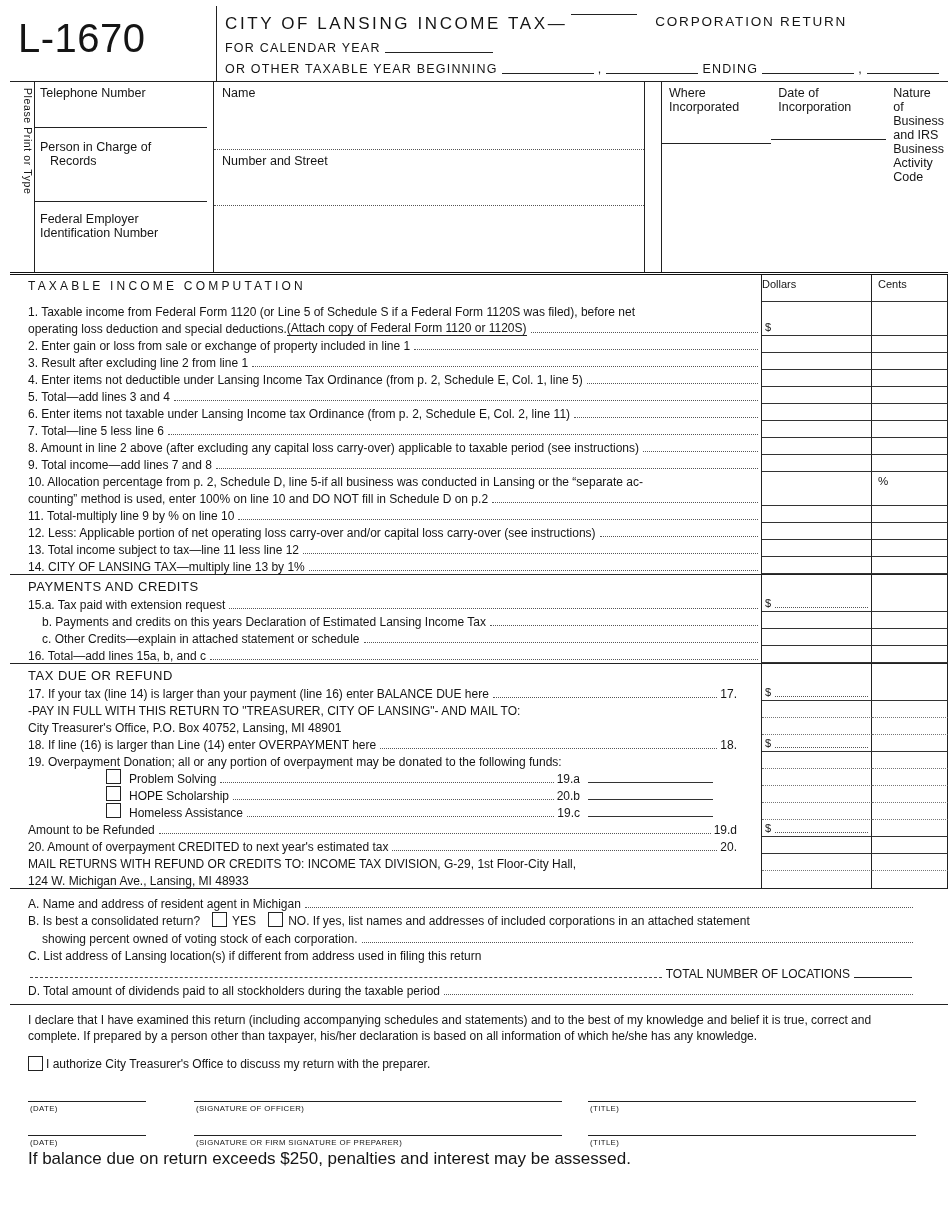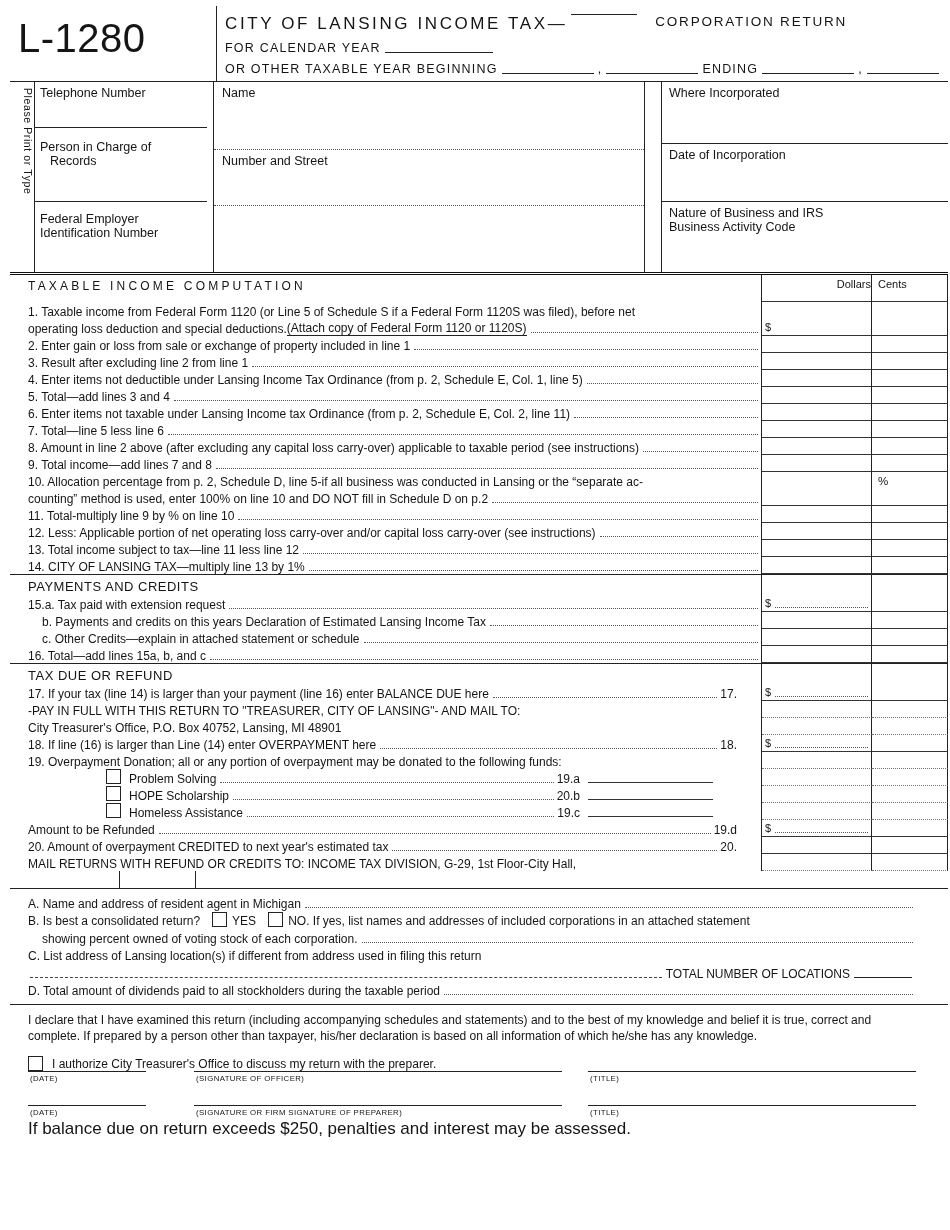--- a/index.html
+++ b/index.html
@@ -30,21 +30,21 @@
   .ic2 .l2,.ic3 .l2{display:block;padding-left:10px}
   .ic3{flex:1;padding:10px 2px 0 5px}
   .ic3 .l2{padding-left:0}
   .imid{flex:1;border-left:1px solid #222;border-right:1px solid #222;margin-left:6px;
         display:flex;flex-direction:column;font-size:12.5px}
   .im1{height:68px;border-bottom:1px dotted #555;padding:4px 4px 0 8px;box-sizing:border-box}
   .im2{height:56px;border-bottom:1px dotted #555;padding:4px 4px 0 8px;box-sizing:border-box}
   .im3{flex:1;padding:4px 4px 0 8px;display:flex}
   .im3 .s1{width:218px}.im3 .s2{width:112px}
   .irt{width:286px;border-left:1px solid #222;margin-left:16px;display:flex;
-       flex-direction:column;font-size:12.5px}
+       flex-direction:row;font-size:12.5px}
   .ir1{height:62px;border-bottom:1px solid #222;padding:4px 4px 0 7px;box-sizing:border-box}
   .ir2{height:58px;border-bottom:1px solid #222;padding:4px 4px 0 7px;box-sizing:border-box}
   .ir3{flex:1;padding:4px 4px 0 7px}
 
   
   .grid{border-top:3px double #111}
   .grid.last{border-top:none;border-bottom:1.5px solid #222}
   .crow{display:flex;min-height:17px}
   .tc{flex:1;display:flex;align-items:flex-end;padding-left:18px;border-right:1px solid #222;
       overflow:hidden;min-width:0}
@@ -55,56 +55,56 @@
   .tx{white-space:nowrap}
   .ld{flex:1;border-bottom:1.3px dotted #555;margin:0 3px 3px 4px;min-width:8px}
   .num{white-space:nowrap;padding-right:24px}
   .ds{font-size:11px;margin:0 2px 2px 3px}
   .fill{flex:1;border-bottom:1.3px dotted #555;margin:0 3px 3px 2px}
   .ul{border-bottom:1px solid #222;white-space:nowrap}
   .title-row{min-height:27px}
   .tc.th{align-items:flex-start;padding-top:4px}
   .ctitle{font-size:12px;letter-spacing:3.2px}
   .colhead{font-size:11px;align-items:flex-start;padding-top:3px}
-  .dc.colhead{justify-content:flex-end}
+  .dc.colhead{justify-content:flex-start}
   .cc.colhead{padding-left:6px}
   .secrow{min-height:20px;border-top:1.5px solid #222}
   .sect{font-size:13px;letter-spacing:.5px}
   .ind{padding-left:32px}
   .don{padding-left:96px}
   .bl2{width:125px;border-bottom:1px solid #333;margin:0 48px 3px 8px;flex:none}
   .pct{margin:0 0 2px 6px;font-size:11.5px}
 
   
   .qsec{border-bottom:1.5px solid #222;padding:4px 32px 6px 18px}
   .qrow{display:flex;align-items:flex-end;min-height:17.5px}
   .qrow .cb{margin:0 5px 1px 12px}
   .dash{flex:1;border-bottom:1.5px dashed #444;margin:0 4px 3px 2px}
   .qind{padding-left:14px}
 
   
   .decl{padding:7px 32px 0 18px}
   .decl p{margin:0;line-height:16px}
-  .auth{display:flex;align-items:center;margin-top:12px;gap:9px}
-  .sigs{padding:0 32px 0 18px;}
+  .auth{display:flex;align-items:center;margin-top:12px;gap:3px}
+  .sigs{padding:0 32px 0 18px;margin-top:30px}
   .sigrow{display:flex;margin-bottom:22px}
   .sgc{border-top:1px solid #222;font-size:7.8px;letter-spacing:.4px;padding:2px 0 0 2px;box-sizing:border-box}
   .sg1{width:118px;margin-right:48px}
   .sg2{width:368px;margin-right:26px}
   .sg3{flex:1}
   .sigrow.r2{margin-bottom:2px}
   .signote{text-align:left;font-size:17px;margin-top:1px}
 </style>
 </head>
 <body>
 
 <div class="page">
 
   <div class="hdr">
-    <div class="hn">L-1280</div>
+    <div class="hn">L-1670</div>
     <div class="hm">
       <div class="htr">
         <span class="ht">CITY OF LANSING INCOME TAX—</span>
         <span class="bl w66"></span>
         <span class="hc">CORPORATION RETURN</span>
       </div>
       <div class="hy">
         <span>FOR CALENDAR YEAR</span>
         <span class="bl w108"></span>
       </div>
@@ -487,20 +487,23 @@
 
     <div class="crow">
       <div class="tc">
         <span class="tx">MAIL RETURNS WITH REFUND OR CREDITS TO: INCOME TAX DIVISION, G-29, 1st Floor-City Hall,</span>
       </div>
       <div class="dc db"></div>
       <div class="cc db"></div>
     </div>
 
     <div class="crow">
+      <div class="tc">
+        <span class="tx">124 W. Michigan Ave., Lansing, MI 48933</span>
+      </div>
       <div class="dc"></div>
       <div class="cc"></div>
     </div>
   </div>
 
   <div class="qsec">
     <div class="qrow">
       <span class="tx">A. Name and address of resident agent in Michigan</span>
       <span class="ld"></span>
     </div>

